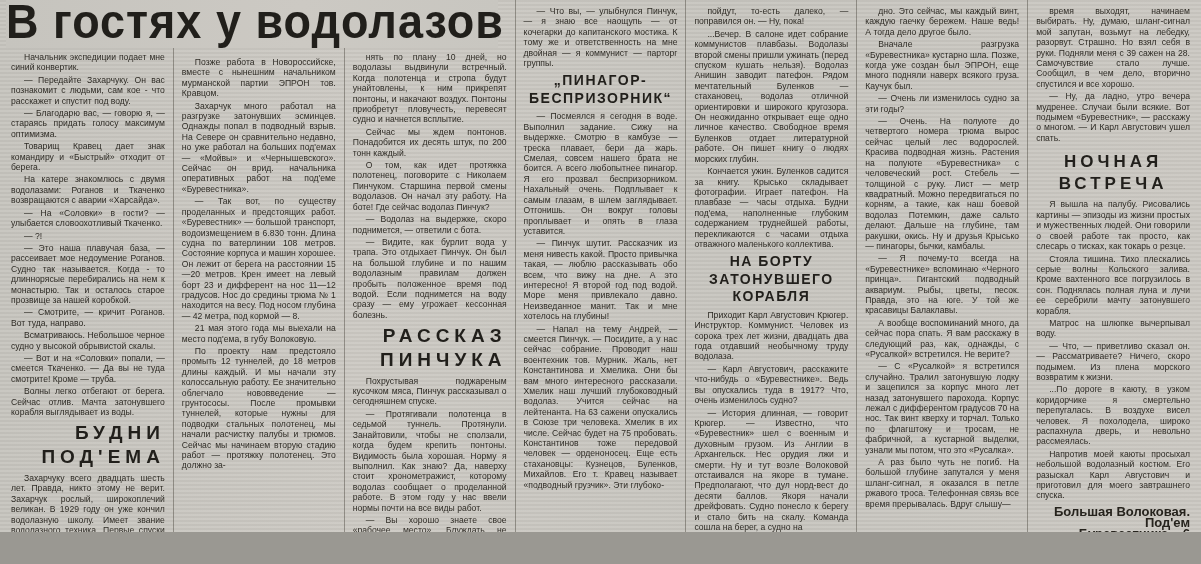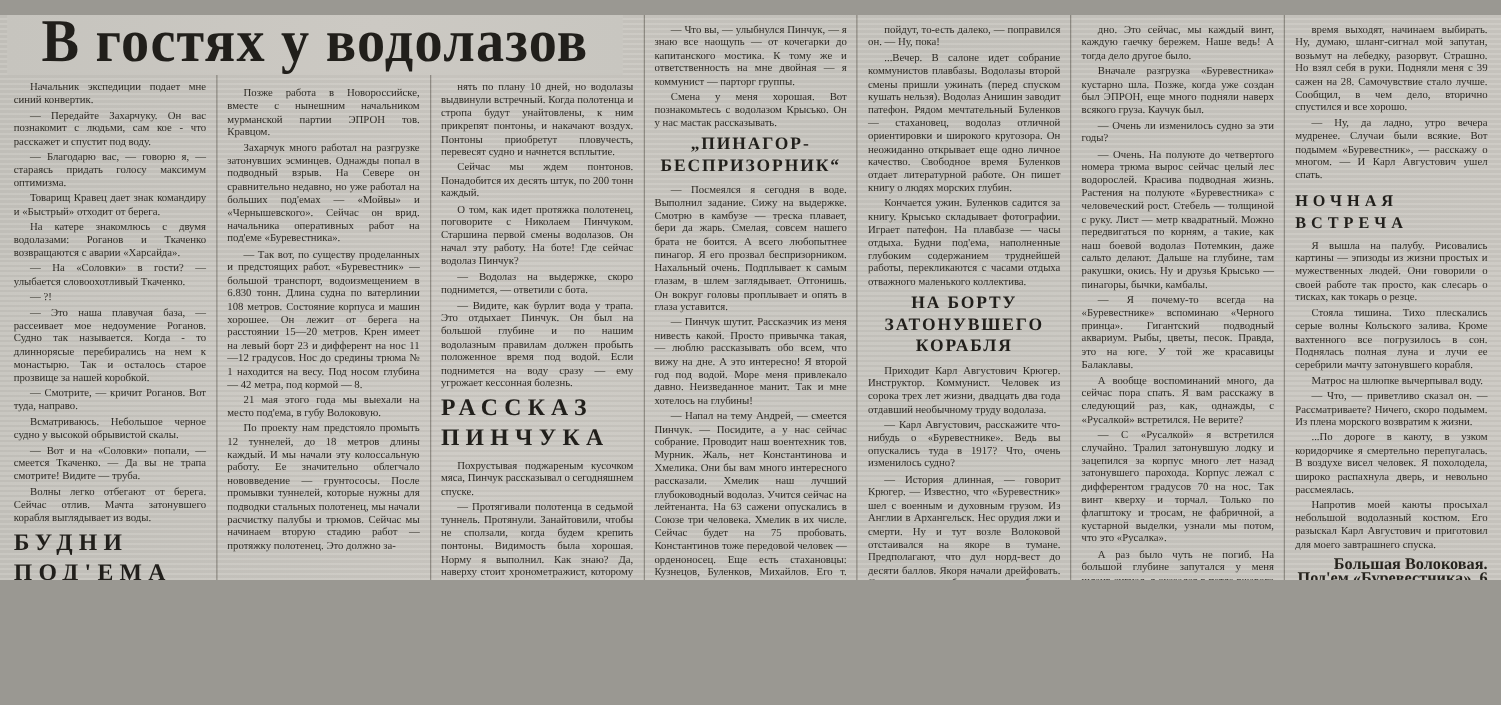--- a/index.html
+++ b/index.html
@@ -1,22 +1,22 @@
 <!DOCTYPE html>
 <html><head>
 <meta charset="utf-8">
 <style>
   html,body { margin:0; padding:0; background:#9a9892; }
   .page {
-    position:relative; width:1201px; height:452px; margin:12px auto;
+    position:relative; width:1201px; height:532px; margin:0 auto;
     background:#c9c7c1;
     background-image: repeating-linear-gradient(0deg, rgba(255,255,255,0.05) 0 2px, rgba(0,0,0,0.03) 2px 4px),
                       linear-gradient(90deg, #c6c4be 0%, #ccc9c3 30%, #c7c5bf 60%, #cbc8c2 100%);
     overflow:hidden;
-    font-family:Liberation Serif, serif;
+    font-family:Liberation Sans, sans-serif;
     color:#2b2823;
   }
   .masthead {
     position:absolute; top:-10px; left:6px; width:492px; height:58px; z-index:2;
     background:#c9c7c1;
     background-image: linear-gradient(90deg, #c6c4be 0%, #ccc9c3 60%, #c8c6c0 100%);
     text-align:center;
   }
   .masthead h1 {
     margin:0; padding-top:8px;
@@ -31,30 +31,30 @@
   }
   .col + .col { border-left:1px solid rgba(70,66,58,0.45); }
   .col1,.col2,.col3 { padding-top:52px; }
   .para {
     margin:0 0 2px 0; text-indent:13px;
     font-size:8.6px; line-height:10.4px; text-align:justify;
     color:#2e2b25;
   }
   .col-heading {
     margin:4px 0 4px 0; white-space:pre-line;
-    font-weight:bold; color:#211f1b; 
+    font-weight:bold; color:#211f1b; text-align:right;
   }
   .col1 .col-heading, .col3 .col-heading {
     font-size:19px; letter-spacing:5px; line-height:1.25;
   }
   .col4 .col-heading, .col5 .col-heading {
     font-size:14px; letter-spacing:1.5px; line-height:1.25; text-align:center;
   }
   .col7 .col-heading {
-    font-size:13px; letter-spacing:4px; line-height:1.3; margin-top:8px;
+    font-size:17px; letter-spacing:4px; line-height:1.3; text-align:center; margin-top:8px;
   }
   .byline { text-align:center; margin:-46px 0 6px 0; }
   .byline .star { display:block; font-size:11px; line-height:13px; color:#232019; }
   .byline .byline-name {
     display:block; font-size:15px; font-weight:bold; font-style:italic;
     letter-spacing:2px; margin:1px 0; color:#211f1b;
   }
   .dateline {
     margin:5px 0 0 0; white-space:pre-line; font-weight:bold;
     font-size:13px; line-height:11px; text-align:right; color:#26231d;
@@ -72,21 +72,21 @@
         <p class="para">Начальник экспедиции подает мне синий конвертик.</p>
         <p class="para">— Передайте Захарчуку. Он вас познакомит с людьми, сам кое - что расскажет и спустит под воду.</p>
         <p class="para">— Благодарю вас, — говорю я, — стараясь придать голосу максимум оптимизма.</p>
         <p class="para">Товарищ Кравец дает знак командиру и «Быстрый» отходит от берега.</p>
         <p class="para">На катере знакомлюсь с двумя водолазами: Роганов и Ткаченко возвращаются с аварии «Харсайда».</p>
         <p class="para">— На «Соловки» в гости? — улыбается словоохотливый Ткаченко.</p>
         <p class="para">— ?!</p>
         <p class="para">— Это наша плавучая база, — рассеивает мое недоумение Роганов. Судно так называется. Когда - то длиннорясые перебирались на нем к монастырю. Так и осталось старое прозвище за нашей коробкой.</p>
         <p class="para">— Смотрите, — кричит Роганов. Вот туда, направо.</p>
         <p class="para">Всматриваюсь. Небольшое черное судно у высокой обрывистой скалы.</p>
-        <p class="para">— Вот и на «Соловки» попали, — смеется Ткаченко. — Да вы не трапа смотрите! Видите — труба.</p>
+        <p class="para">— Вот и на «Соловки» попали, — смеется Ткаченко. — Да вы не туда смотрите! Кроме — труба.</p>
         <p class="para">Волны легко отбегают от берега. Сейчас отлив. Мачта затонувшего корабля выглядывает из воды.</p>
         <h2 class="col-heading">БУДНИ
 ПОД'ЕМА</h2>
         <p class="para">Захарчуку всего двадцать шесть лет. Правда, никто этому не верит. Захарчук рослый, широкоплечий великан. В 1929 году он уже кончил водолазную школу. Имеет звание водолазного техника. Первые спуски были в голубой бухте Балаклавы.</p>
       </div>
     <div class="col col2">
         <div class="byline">
           <span class="star">★</span>
           <span class="byline-name">Р. ТРОЯНКЕР</span>
           <span class="star">★</span>
@@ -104,21 +104,20 @@
         <p class="para">— Водолаз на выдержке, скоро поднимется, — ответили с бота.</p>
         <p class="para">— Видите, как бурлит вода у трапа. Это отдыхает Пинчук. Он был на большой глубине и по нашим водолазным правилам должен пробыть положенное время под водой. Если поднимется на воду сразу — ему угрожает кессонная болезнь.</p>
         <h2 class="col-heading">РАССКАЗ
 ПИНЧУКА</h2>
         <p class="para">Похрустывая поджареным кусочком мяса, Пинчук рассказывал о сегодняшнем спуске.</p>
         <p class="para">— Протягивали полотенца в седьмой туннель. Протянули. Занайтовили, чтобы не сползали, когда будем крепить понтоны. Видимость была хорошая. Норму я выполнил. Как знаю? Да, наверху стоит хронометражист, которому водолаз сообщает о проделанной работе. В этом году у нас ввели нормы почти на все виды работ.</p>
         <p class="para">— Вы хорошо знаете свое «рабочее место». Блуждать не приходится?</p>
       </div>
     <div class="col col4">
         <p class="para">— Что вы, — улыбнулся Пинчук, — я знаю все наощупь — от кочегарки до капитанского мостика. К тому же и ответственность на мне двойная — я коммунист — парторг группы.</p>
-        <p class="para">Смена у меня хорошая. Вот познакомьтесь с водолазом Крысько. Он у нас мастак рассказывать.</p>
         <h2 class="col-heading">„ПИНАГОР-
 БЕСПРИЗОРНИК“</h2>
         <p class="para">— Посмеялся я сегодня в воде. Выполнил задание. Сижу на выдержке. Смотрю в камбузе — треска плавает, бери да жарь. Смелая, совсем нашего брата не боится. А всего любопытнее пинагор. Я его прозвал беспризорником. Нахальный очень. Подплывает к самым глазам, в шлем заглядывает. Отгонишь. Он вокруг головы проплывает и опять в глаза уставится.</p>
         <p class="para">— Пинчук шутит. Рассказчик из меня нивесть какой. Просто привычка такая, — люблю рассказывать обо всем, что вижу на дне. А это интересно! Я второй год под водой. Море меня привлекало давно. Неизведанное манит. Так и мне хотелось на глубины!</p>
         <p class="para">— Напал на тему Андрей, — смеется Пинчук. — Посидите, а у нас сейчас собрание. Проводит наш воентехник тов. Мурник. Жаль, нет Константинова и Хмелика. Они бы вам много интересного рассказали. Хмелик наш лучший глубоководный водолаз. Учится сейчас на лейтенанта. На 63 сажени опускались в Союзе три человека. Хмелик в их числе. Сейчас будет на 75 пробовать. Константинов тоже передовой человек — орденоносец. Еще есть стахановцы: Кузнецов, Буленков, Михайлов. Его т. Кравец называет «подводный грузчик». Эти глубоко-</p>
       </div>
     <div class="col col5">
         <p class="para">пойдут, то-есть далеко, — поправился он. — Ну, пока!</p>
         <p class="para">...Вечер. В салоне идет собрание коммунистов плавбазы. Водолазы второй смены пришли ужинать (перед спуском кушать нельзя). Водолаз Анишин заводит патефон. Рядом мечтательный Буленков — стахановец, водолаз отличной ориентировки и широкого кругозора. Он неожиданно открывает еще одно личное качество. Свободное время Буленков отдает литературной работе. Он пишет книгу о людях морских глубин.</p>
         <p class="para">Кончается ужин. Буленков садится за книгу. Крысько складывает фотографии. Играет патефон. На плавбазе — часы отдыха. Будни под'ема, наполненные глубоким содержанием труднейшей работы, перекликаются с часами отдыха отважного маленького коллектива.</p>

